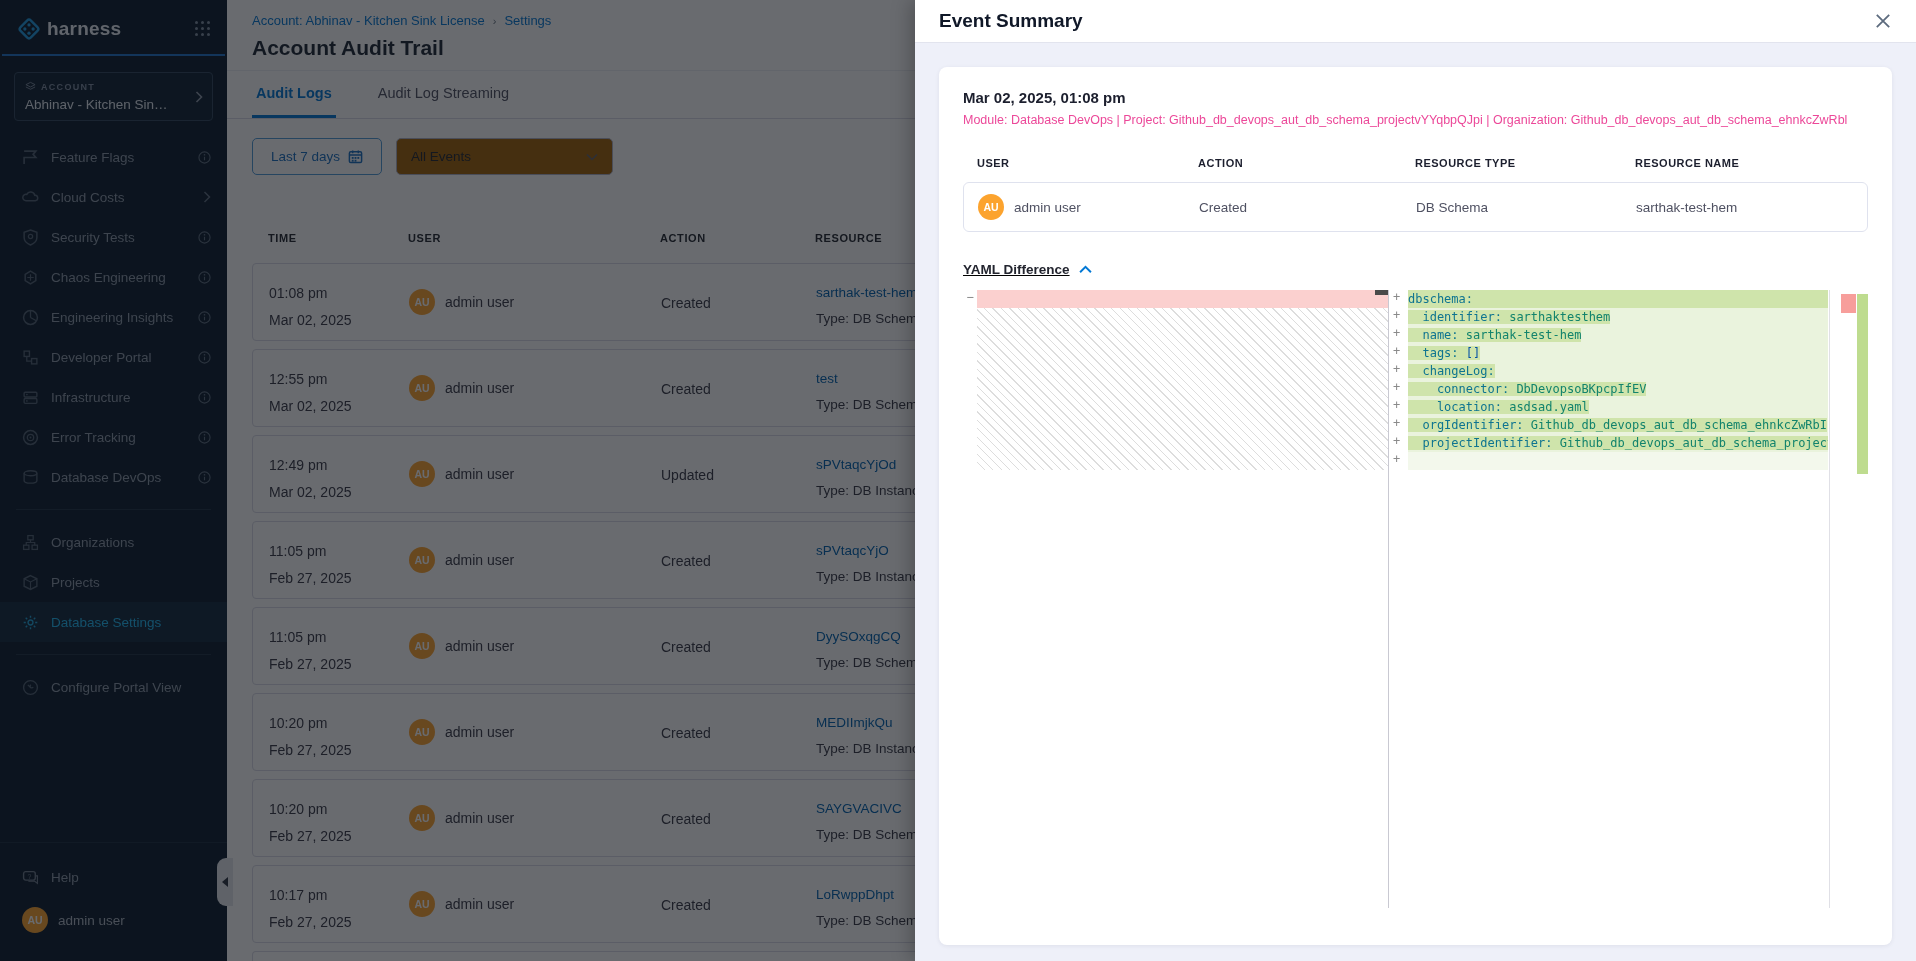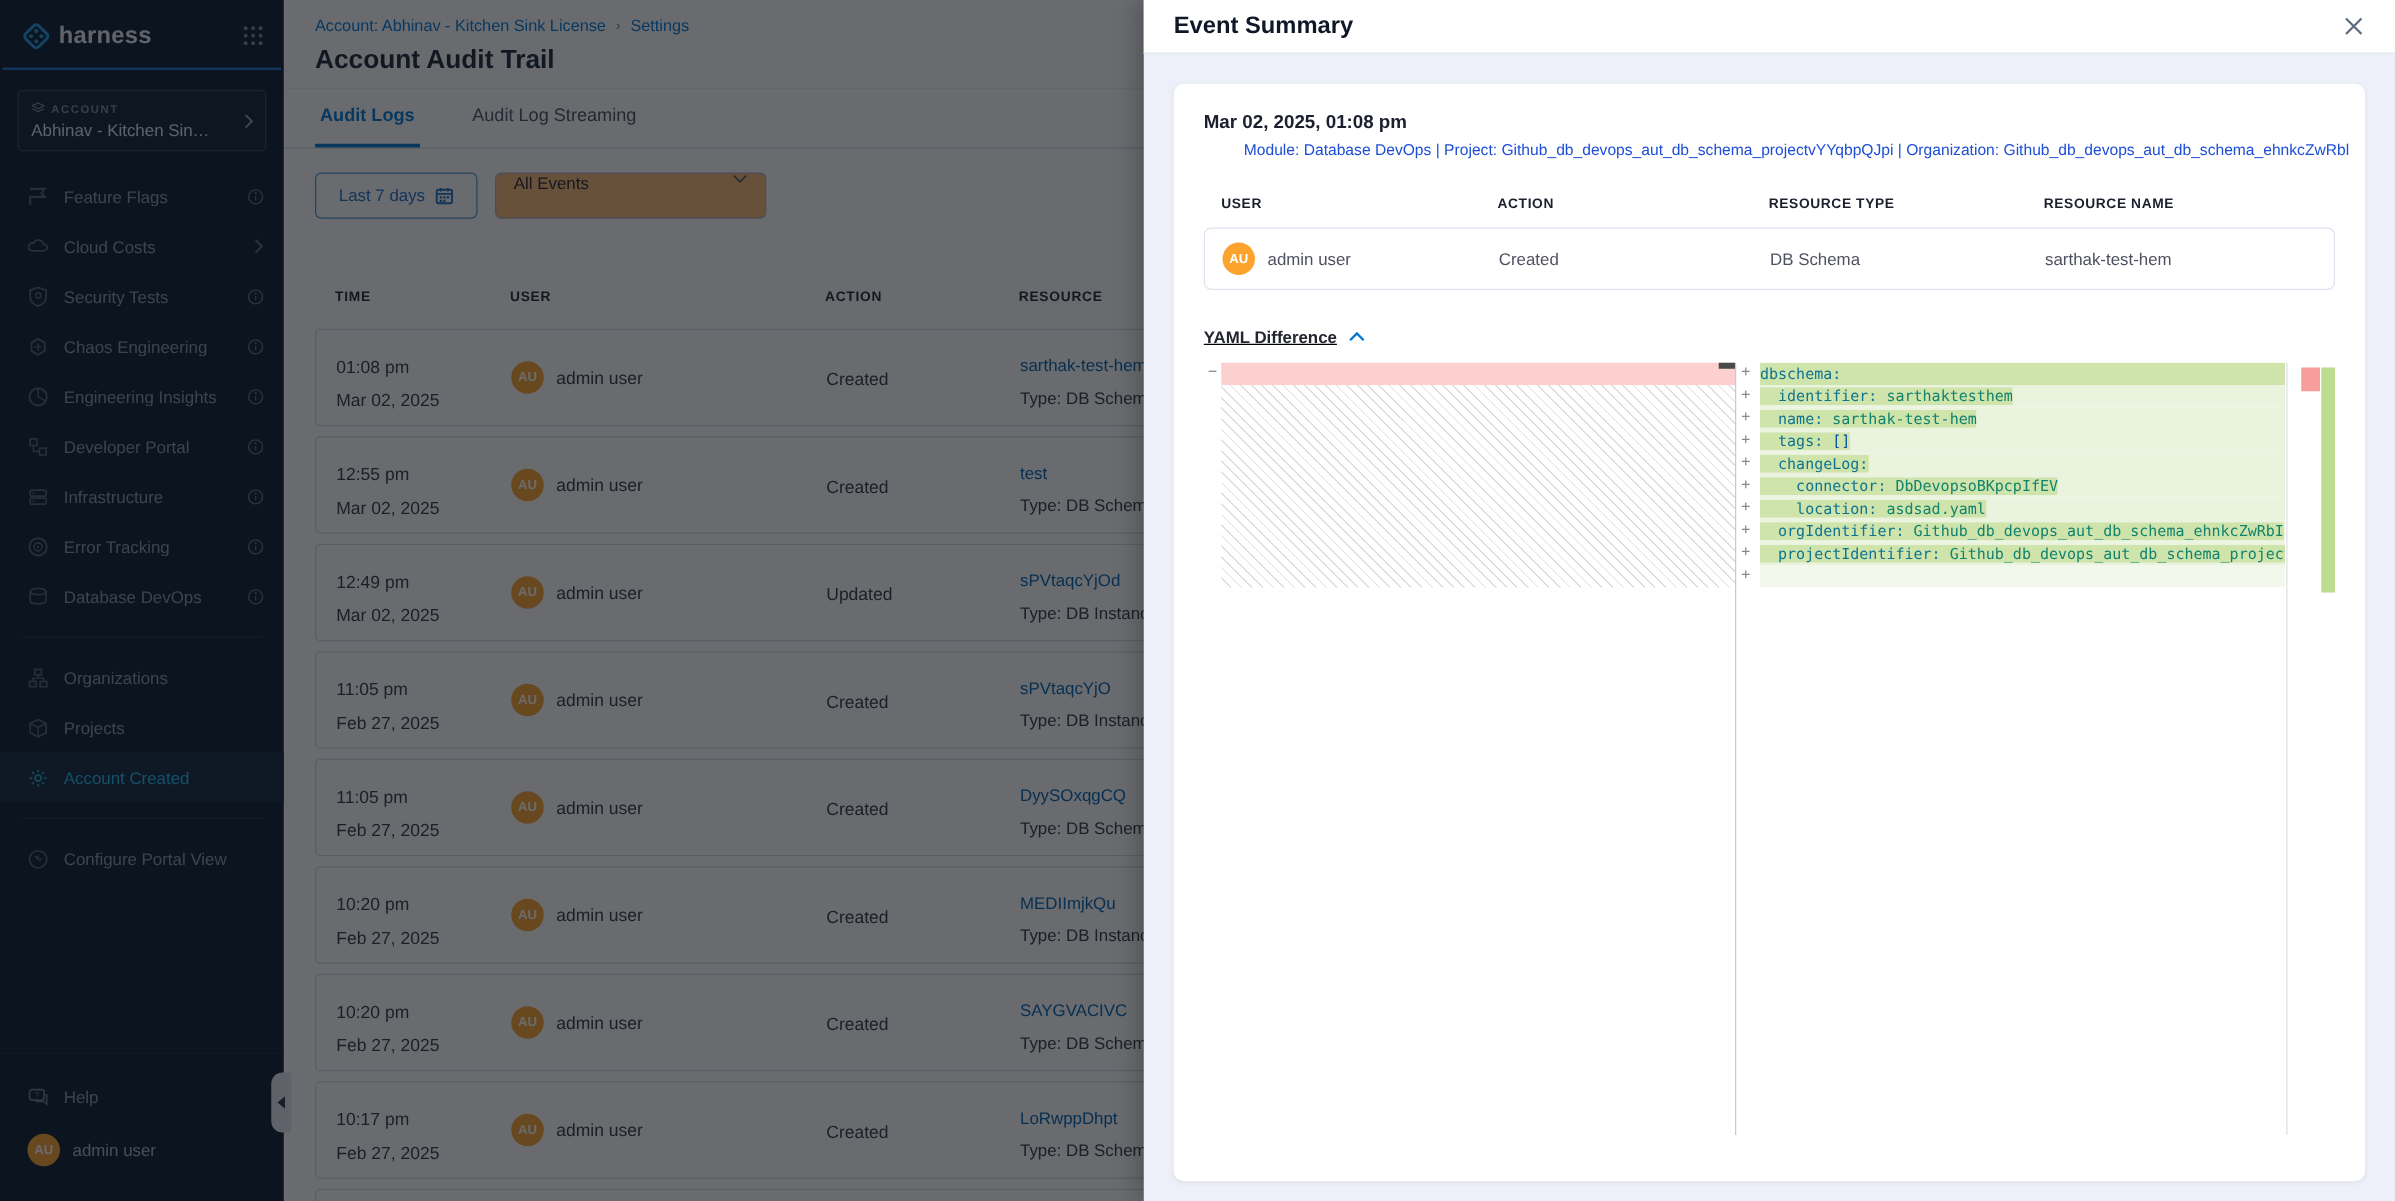--- a/index.html
+++ b/index.html
@@ -36,21 +36,21 @@
   .crumbs { position:absolute; left:25px; top:13px; font-size:13px; display:flex; gap:8px; align-items:center; }
   .crumb-link { color:#0278d5; cursor:pointer; }
   .crumb-sep { color:#6b7785; font-size:11px; }
   .page-title { position:absolute; left:25px; top:36px; font-size:21px; font-weight:bold; color:#1c2633; }
   .head-sep { position:absolute; left:0; right:0; top:70px; border-top:1px solid #eceef4; }
   .tabs { position:absolute; left:0; right:0; top:71px; height:48px; border-bottom:1px solid #d9dbe8; display:flex; align-items:stretch; padding-left:25px; }
   .tab { display:flex; align-items:center; padding:0 4px; margin-right:38px; font-size:14.5px; color:#4f5162; cursor:pointer; border-bottom:3px solid transparent; }
   .tab.active { color:#0278d5; font-weight:bold; border-bottom-color:#0278d5; }
   .filters { position:absolute; left:25px; top:138px; display:flex; gap:14px; }
   .btn-date { display:flex; align-items:center; gap:8px; border:1px solid #4f9bd8; color:#1a6fc0; border-radius:5px; height:37px; padding:0 18px; font-size:13.5px; background:#ffffff; cursor:pointer; }
-  .btn-select { display:flex; align-items:flex-start; justify-content:space-between; border:1px solid #aeb0c2; color:#22272f; border-radius:5px; height:37px; width:217px; padding:0 14px; font-size:13.5px; background:#fdba74; cursor:pointer; }
+  .btn-select { display:flex; align-items:center; justify-content:space-between; border:1px solid #aeb0c2; color:#22272f; border-radius:5px; height:37px; width:217px; padding:0 14px; font-size:13.5px; background:#a16207; cursor:pointer; }
   .tbl-head { position:absolute; top:232px; left:0; right:0; font-size:11px; font-weight:bold; letter-spacing:.6px; color:#22272f; }
   .tbl-head span { position:absolute; top:0; }
   .col-time { left:41px; } .col-user { left:181px; } .col-action { left:433px; } .col-res { left:588px; }
   .rows { position:absolute; top:263px; left:25px; width:1030px; }
   .row-card { position:relative; height:78px; border:1px solid #d9dae6; border-radius:4px; background:#ffffff; margin-bottom:8px; cursor:pointer; }
   .rc-time { position:absolute; left:16px; top:16px; font-size:14px; color:#383946; line-height:27px; }
   .rc-user { position:absolute; left:156px; top:25px; display:flex; align-items:center; gap:10px; font-size:14px; color:#383946; }
   .rc-action { position:absolute; left:408px; top:31px; font-size:14px; color:#383946; }
   .rc-resource { position:absolute; left:563px; top:16px; font-size:13.5px; line-height:26px; white-space:nowrap; }
   .rc-resource .res-link { color:#0263b0; cursor:pointer; display:block; }
@@ -60,21 +60,21 @@
   
   .overlay { position:absolute; inset:0; background:rgba(13,16,23,0.62); z-index:5; }
 
   
   .drawer { position:absolute; left:915px; top:0; width:1001px; height:961px; z-index:10; background:#eef0f9; box-shadow:-4px 0 18px rgba(0,0,0,.25); }
   .drawer-head { height:43px; background:#ffffff; border-bottom:1px solid #e2e4ee; display:flex; align-items:center; padding:0 24px; }
   .drawer-title { font-size:19px; font-weight:bold; color:#101828; flex:1; }
   .close-btn { width:18px; height:18px; cursor:pointer; }
   .drawer-card { margin:24px; height:878px; background:#ffffff; border-radius:8px; box-shadow:0 1px 4px rgba(40,41,61,.08); padding:22px 24px; position:relative; overflow:hidden; }
   .ev-date { font-size:15px; font-weight:bold; color:#1c1f2e; }
-  .ev-meta { font-size:12.5px; color:#1d4ed8; margin-top:7px; white-space:nowrap;margin-left:32px; }
+  .ev-meta { font-size:12.5px; color:#ec4899; margin-top:7px; white-space:nowrap; }
   .ev-grid { display:grid; grid-template-columns:221px 217px 220px 1fr; }
   .ev-heads { margin-top:30px; padding-left:14px; font-size:11px; font-weight:bold; letter-spacing:.5px; color:#1c1f2e; }
   .ev-row { margin-top:13px; height:50px; border:1px solid #dfe2ee; border-radius:6px; align-items:center; padding-left:14px; font-size:13.5px; color:#4f5162; }
   .ev-user { display:flex; align-items:center; gap:10px; }
   .yaml-head { margin-top:30px; display:flex; align-items:center; gap:9px;text-decoration:underline; }
   .yaml-title { font-size:13.5px; font-weight:bold; color:#23252f; }
   .yaml-head svg { cursor:pointer; }
 
   
   .diff { position:relative; margin-top:13px; height:618px; font-family:"DejaVu Sans Mono", monospace; font-size:12px; overflow:hidden; }
@@ -271,21 +271,21 @@
           <path d="M8 1.5l6 3v7l-6 3-6-3v-7z" fill="none" stroke="#5c6c7e" stroke-width="1.3"></path>
           <path d="M2 4.5l6 3 6-3M8 7.5v7" fill="none" stroke="#5c6c7e" stroke-width="1.1"></path>
         </svg>
       <span class="n-label">Projects</span>
     </div>
     <div class="nav-item active">
       <svg class="n-icon" viewBox="0 0 16 16">
           <circle cx="8" cy="8" r="2.3" fill="none" stroke="#1fb7f2" stroke-width="1.3"></circle>
           <path d="M8 1.6v2M8 12.4v2M1.6 8h2M12.4 8h2M3.5 3.5l1.4 1.4M11.1 11.1l1.4 1.4M12.5 3.5l-1.4 1.4M4.9 11.1l-1.4 1.4" stroke="#1fb7f2" stroke-width="1.3"></path>
         </svg>
-      <span class="n-label">Account Created</span>
+      <span class="n-label">Database Settings</span>
     </div>
 
     <div class="side-div"></div>
 
     <div class="nav-item">
       <svg class="n-icon" viewBox="0 0 16 16">
           <circle cx="8" cy="8" r="6.5" fill="none" stroke="#5c6c7e" stroke-width="1.3"></circle>
           <path d="M5.5 5.5l3 3M8.5 5.5a1.5 1.5 0 1 0 2 2" fill="none" stroke="#5c6c7e" stroke-width="1.2"></path>
         </svg>
       <span class="n-label">Configure Portal View</span>

